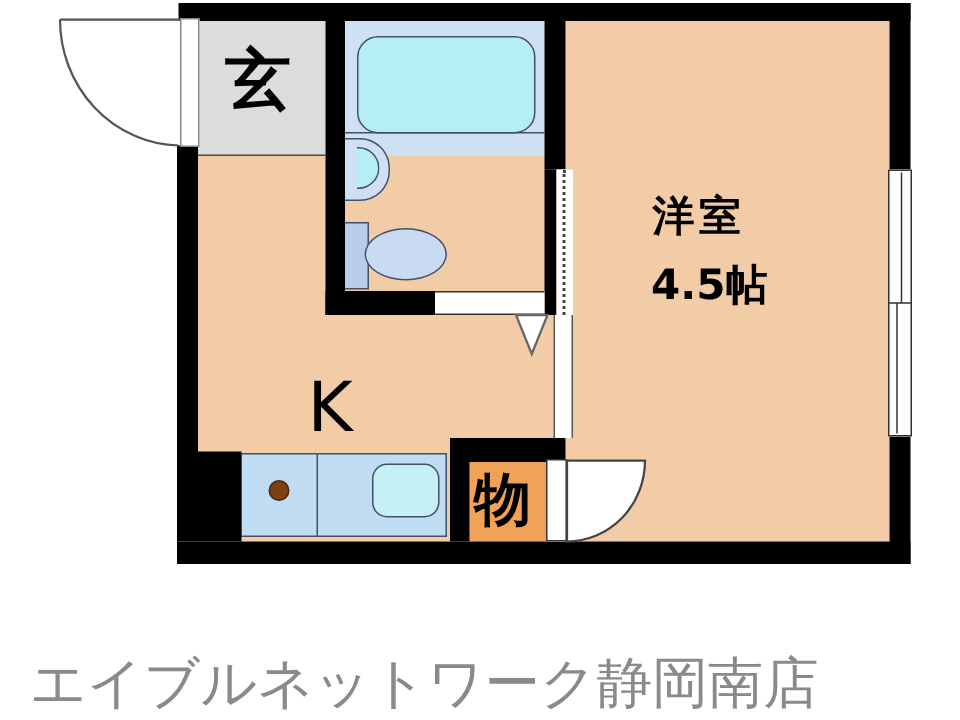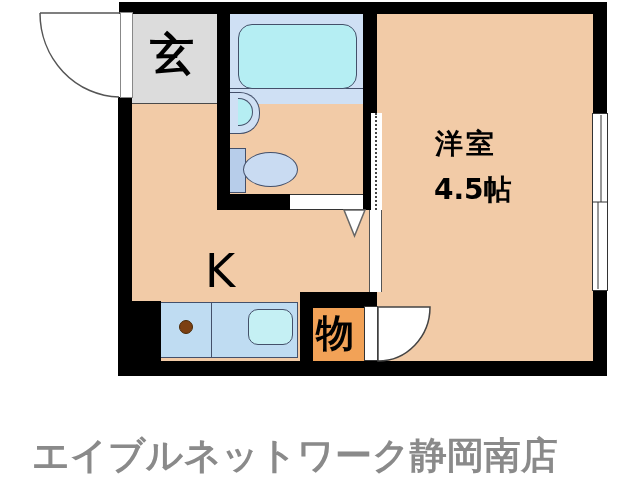--- a/index.html
+++ b/index.html
@@ -49,21 +49,21 @@
   .entrance-leaf{left:120px;top:12px;width:13px;height:86px;background:#fff;border:1px solid #888;}
   .room-leaf{left:364px;top:306px;width:14px;height:55px;background:#fff;border:1px solid #333;}
   .window{left:592px;top:113px;width:16px;height:178px;background:#fff;border:1px solid #333;}
   
   .lbl{position:absolute;color:#000;line-height:1;white-space:nowrap;}
   .lbl-genkan{left:150px;top:32px;font-size:44px;font-weight:600;}
   .lbl-k{left:205px;top:248px;font-size:46px;}
   .lbl-room{left:435px;top:130px;font-size:28px;font-weight:600;letter-spacing:3px;}
   .lbl-size{left:434px;top:176px;font-size:28px;font-weight:600;}
   .lbl-storage{left:316px;top:314px;font-size:38px;font-weight:600;}
-  .footer-text{left:32px;top:437px;font-size:37px;font-weight:bold;color:#8a8a8a;letter-spacing:0;}
+  .footer-text{left:20px;top:437px;font-size:37px;font-weight:normal;color:#8a8a8a;letter-spacing:0;}
   svg.overlay{position:absolute;left:0;top:0;pointer-events:none;}
 </style>
 </head>
 <body>
 
 <div class="canvas">
 
   <div class="abs genkan"></div>
   <div class="abs bathroom"></div>
   <div class="abs bath-lower"></div>

